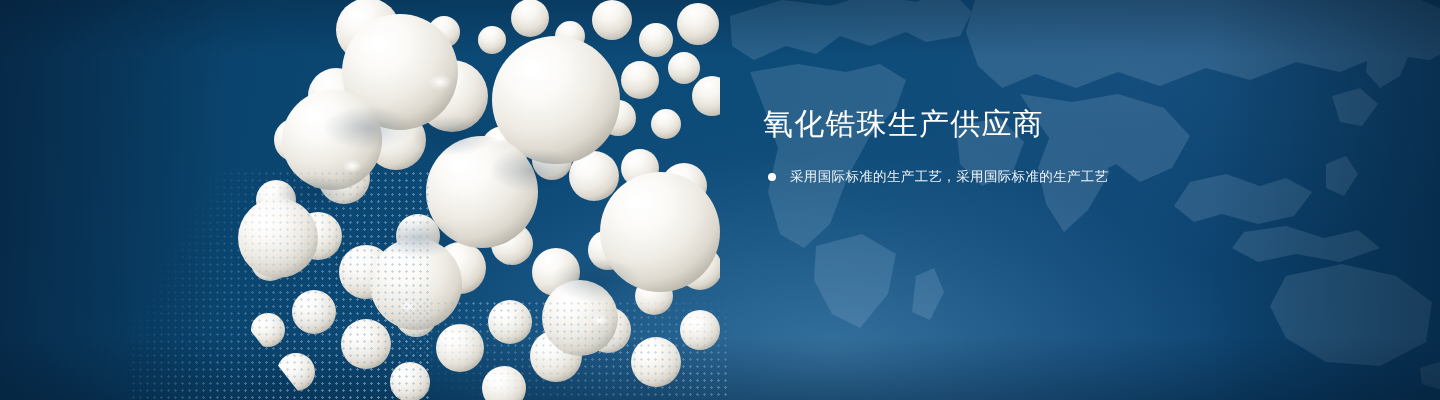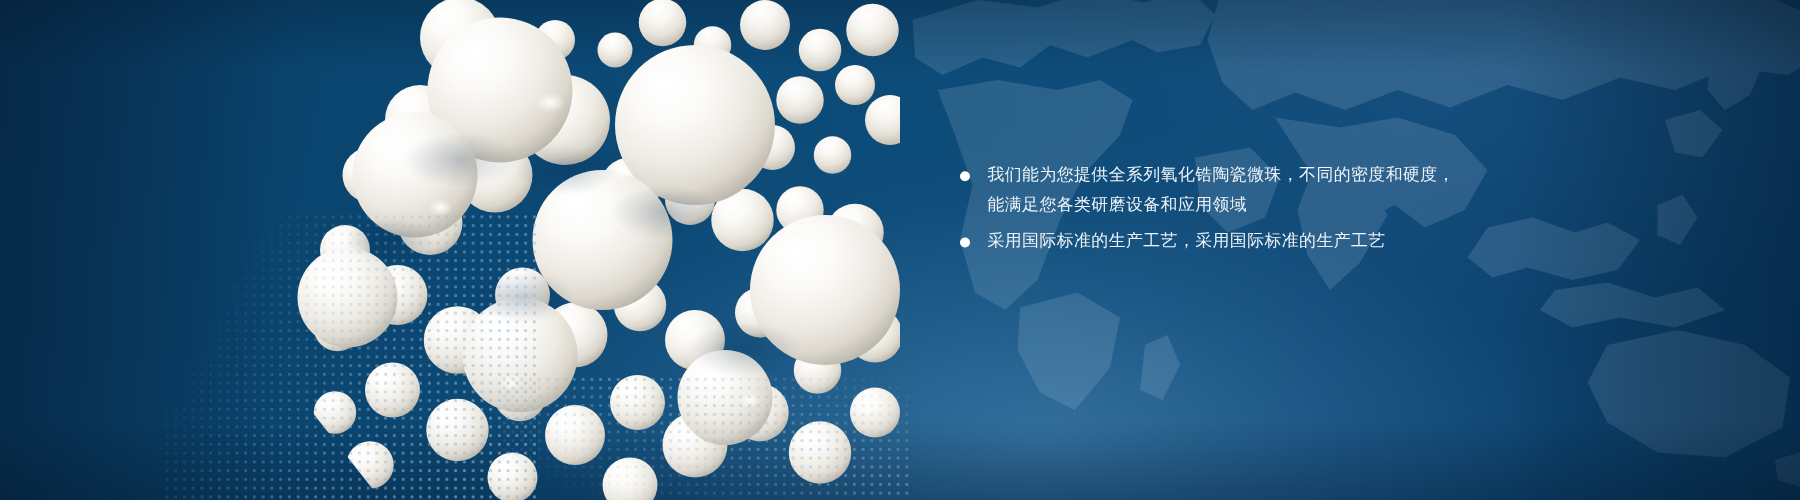--- a/index.html
+++ b/index.html
@@ -303,28 +303,24 @@
           </g>
         </g>
       </svg>
     </div>
     <div class="halftone"></div>
     <div class="halftone two"></div>
   </div>
 
   <div class="copy">
 
+    <div class="headline">氧化锆珠生产供应商</div>
 
     <ul class="bullets">
 
-      <li class="bullet">
-        <span class="dot"></span>
-        <span class="ln">我们能为您提供全系列氧化锆陶瓷微珠，不同的密度和硬度，</span>
-        <span class="ln">能满足您各类研磨设备和应用领域</span>
-      </li>
 
 
       <li class="bullet">
         <span class="dot"></span>
         <span class="ln">采用国际标准的生产工艺，采用国际标准的生产工艺</span>
       </li>
 
     </ul>
   </div>
 

